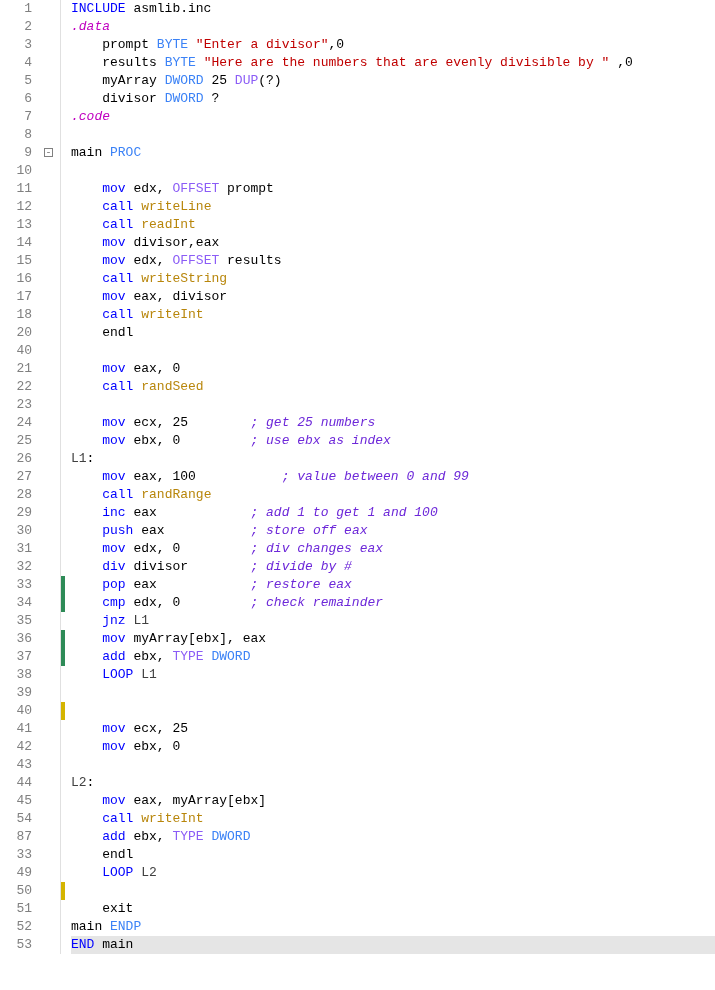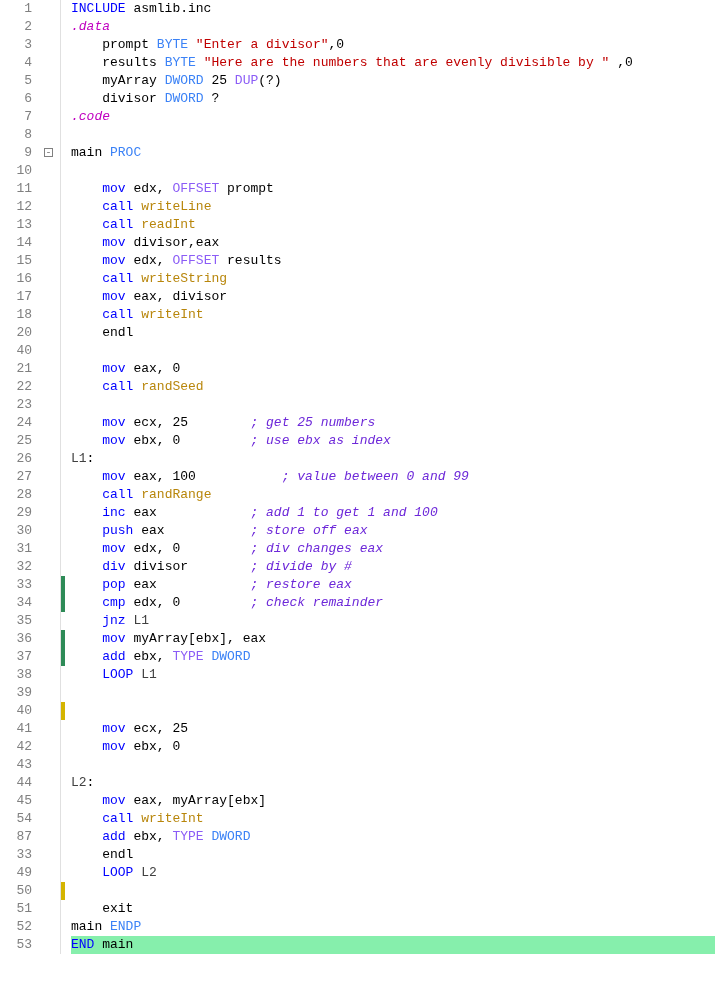--- a/index.html
+++ b/index.html
@@ -61,21 +61,21 @@
   }
   .code {
     flex: 1;
     white-space: pre;
     padding-left: 4px;
   }
   .code-line {
     height: 18px;
   }
   .code-line.current {
-    background: #86efac;
+    background: #e5e5e5;
   }
   .kw { color: #0000ff; }
   .dir { color: #c000c0; font-style: italic; }
   .macro { color: #8b5cf6; }
   .str { color: #c00000; }
   .comment { color: #6d28d9; font-style: italic; }
   .label { color: #404040; }
   .type { color: #3b82f6; }
   .proc { color: #b8860b; }
 </style>

